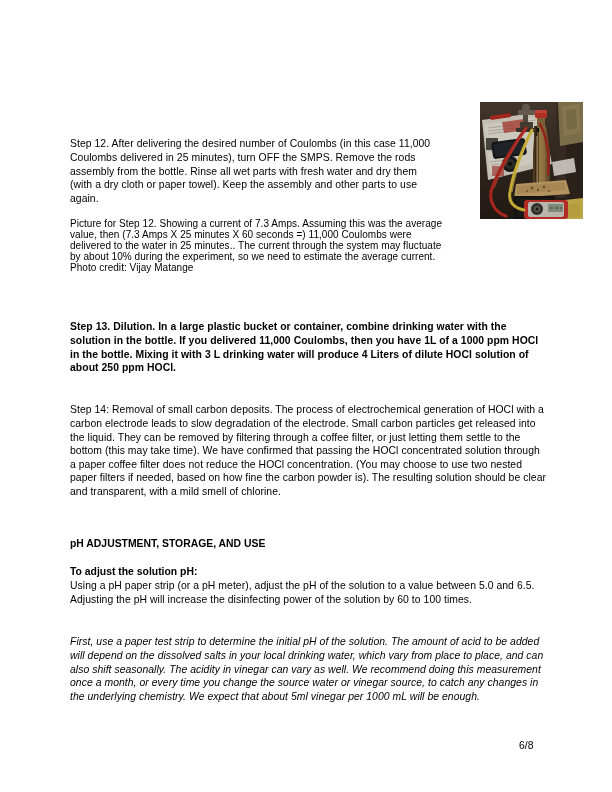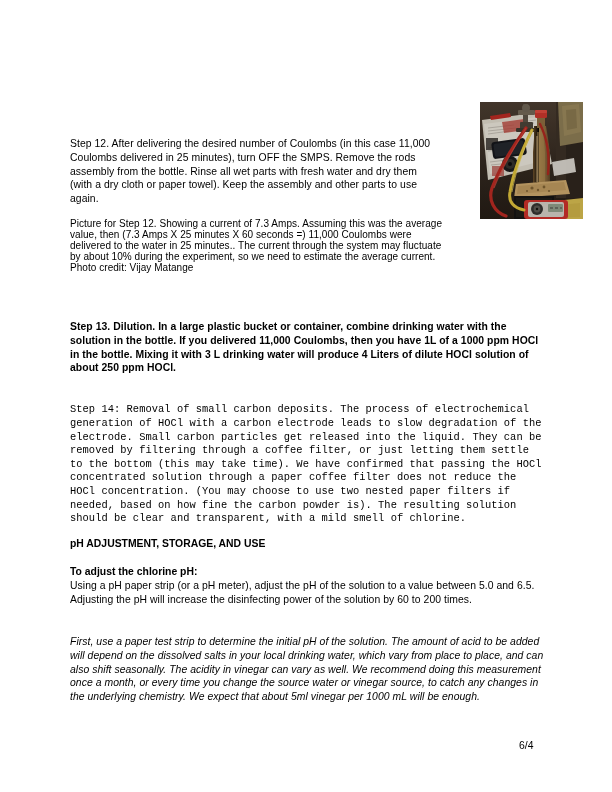--- a/index.html
+++ b/index.html
@@ -65,21 +65,21 @@
   }
   .subheading-text {
     font-size: 10.4px;
     line-height: 13.6px;
     font-weight: bold;
   }
 
   #step12-para   { left: 70px;  top: 127px; width: 364px; }
   #caption-para  { left: 70px;  top: 208px; width: 374px; }
   #step13-para   { left: 70px;  top: 310px; width: 474px; font-weight: bold; }
-  #step14-para   { left: 70px;  top: 393px; width: 476px; font-family: Liberation Mono, monospace; }
+  #step14-para   { left: 70px;  top: 393px; width: 476px; }
   #section-head  { left: 70px;  top: 528px; width: 400px; }
   #sub-head      { left: 70px;  top: 555px; width: 400px; }
   #ph-para       { left: 70px;  top: 569px; width: 476px; }
   #first-para    { left: 70px;  top: 625px; width: 474px; font-style: italic; }
 
   .page-number {
     position: absolute;
     left: 519px;
     top: 739px;
     font-size: 10.4px;
@@ -208,21 +208,21 @@
 
   <p class="tblock caption-text" id="caption-para" style="white-space: pre-line;">Picture for Step 12.   Showing a current of 7.3 Amps.  Assuming this was the average value, then (7.3 Amps X 25 minutes X 60 seconds =) 11,000 Coulombs were delivered to the water in 25 minutes..  The current through the system may fluctuate by about 10% during the experiment, so we need to estimate the average current.
 Photo credit: Vijay Matange</p>
 
   <p class="tblock body-text" id="step13-para">Step 13. Dilution.  In a large plastic bucket or container, combine drinking water with the solution in the bottle. If you delivered 11,000 Coulombs, then you have 1L of a 1000 ppm HOCl in the bottle.  Mixing it with 3 L drinking water will produce 4 Liters of dilute HOCl solution of about 250 ppm HOCl.</p>
 
   <p class="tblock body-text" id="step14-para">Step 14: Removal of small carbon deposits.  The process of electrochemical generation of HOCl with a carbon electrode leads to slow degradation of the electrode.  Small carbon particles get released into the liquid.  They can be removed by filtering through a coffee filter, or just letting them settle to the bottom (this may take time).  We have confirmed that passing the HOCl concentrated solution through a paper coffee filter does not reduce the HOCl concentration.  (You may choose to use two nested paper filters if needed, based on how fine the carbon powder is).  The resulting solution should be clear and transparent, with a mild smell of chlorine.</p>
 
   <h2 class="tblock heading-text" id="section-head">pH ADJUSTMENT, STORAGE, AND USE</h2>
 
-  <h3 class="tblock subheading-text" id="sub-head">To adjust the chlorine pH:</h3>
-
-  <p class="tblock body-text" id="ph-para">Using a pH paper strip (or a pH meter), adjust the pH of the solution to a value between 5.0 and 6.5. Adjusting the pH will increase the disinfecting power of the solution by 60 to 200 times.</p>
+  <h3 class="tblock subheading-text" id="sub-head">To adjust the solution pH:</h3>
+
+  <p class="tblock body-text" id="ph-para">Using a pH paper strip (or a pH meter), adjust the pH of the solution to a value between 5.0 and 6.5. Adjusting the pH will increase the disinfecting power of the solution by 60 to 100 times.</p>
 
   <p class="tblock body-text" id="first-para">First, use a paper test strip to determine the initial pH of the solution. The amount of acid to be added will depend on the dissolved salts in your local drinking water, which vary from place to place, and can also shift seasonally. The acidity in vinegar can vary as well. We recommend doing this measurement once a month, or every time you change the source water or vinegar source, to catch any changes in the underlying chemistry.  We expect that about 5ml vinegar per 1000 mL will be enough.</p>
 
-  <div class="page-number">6/4</div>
+  <div class="page-number">6/8</div>
 
 </div>
 
 </body></html>

